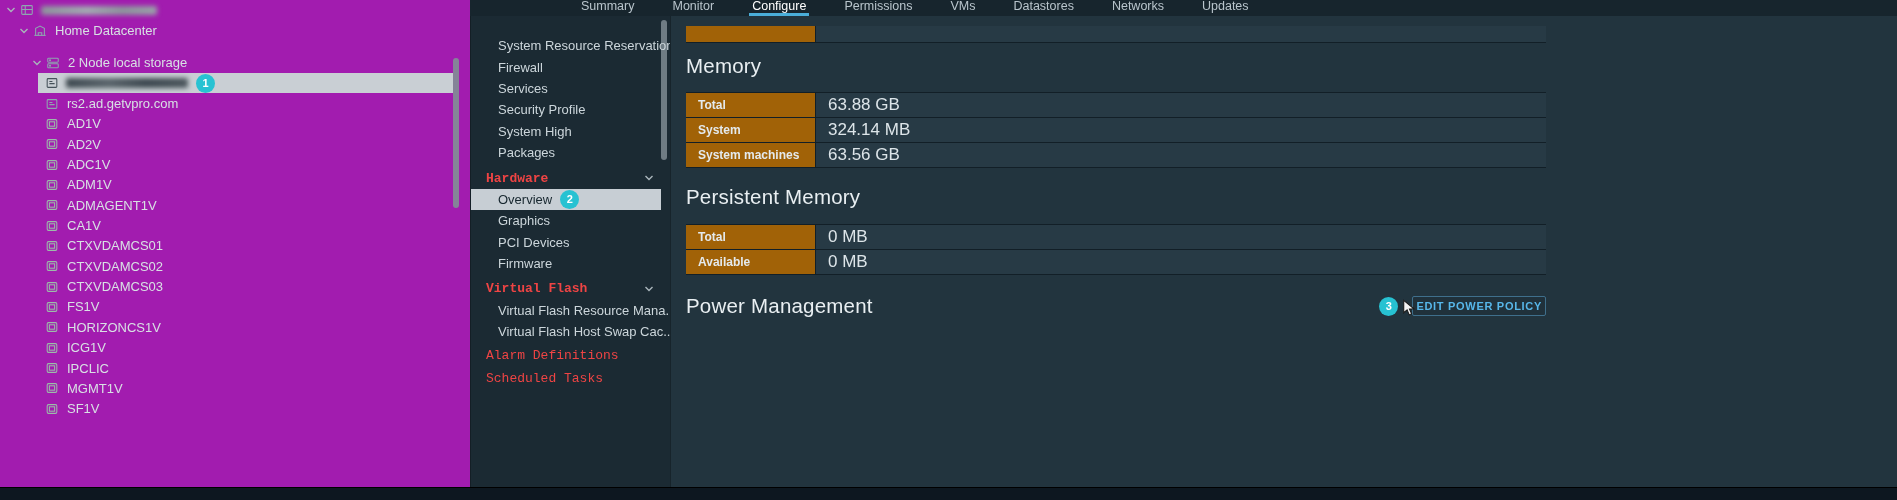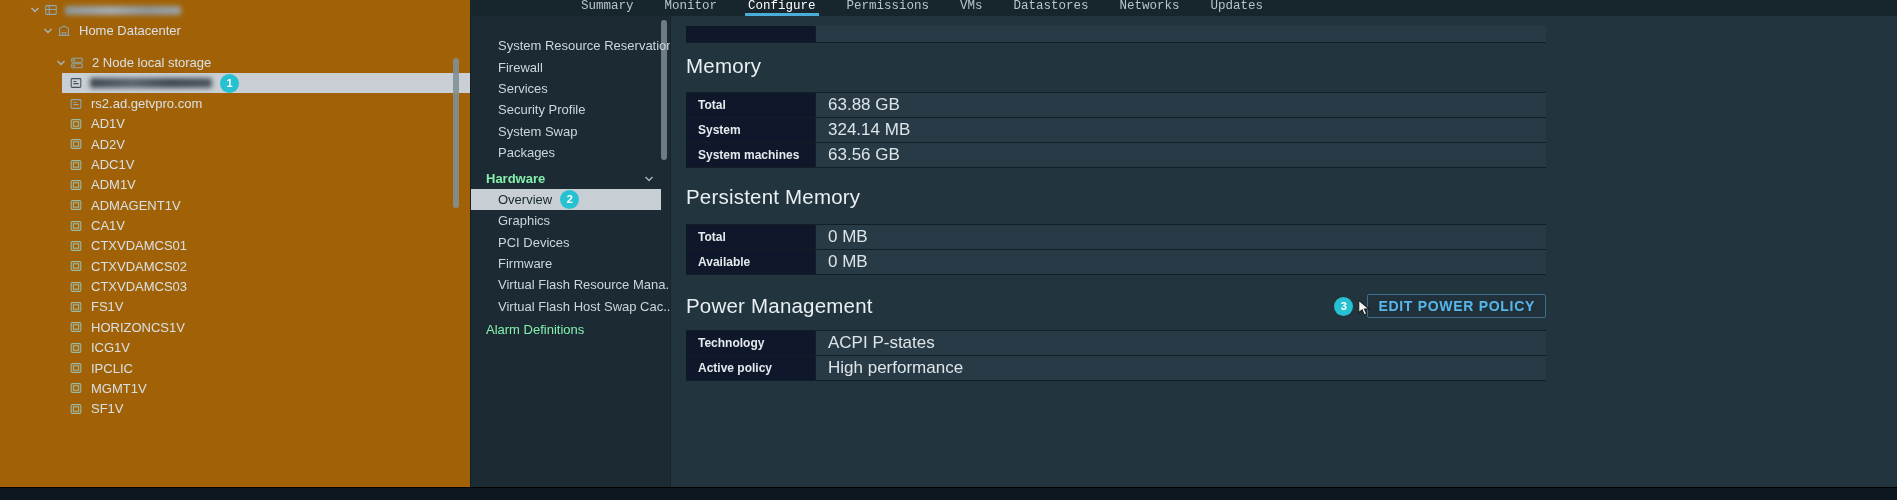--- a/index.html
+++ b/index.html
@@ -1,21 +1,21 @@
 <!DOCTYPE html>
 <html><head>
 <meta charset="utf-8">
 <style>
   * { box-sizing: border-box; margin: 0; padding: 0; }
   html,body { background:#10191f; }
   body { font-family:"Liberation Sans", sans-serif; }
   #app { position:relative; width:1897px; height:500px; background:#1b2a32; overflow:hidden; }
 
   
-  .sidebar { position:absolute; left:0; top:0; width:470px; bottom:13px; background:#a16207; overflow:hidden;padding-left:24px; }
+  .sidebar { position:absolute; left:0; top:0; width:470px; bottom:13px; background:#a21caf; overflow:hidden; }
   .tree-row { display:flex; align-items:center; height:20.35px; font-size:13px; color:#d8e0e4; white-space:nowrap; cursor:default; }
   .tree-row.depth0 { padding-left:6px; }
   .tree-row.depth1 { padding-left:19px; }
   .tree-row.depth2 { padding-left:32px;margin-top:12px; }
   .tree-row.depth3 { padding-left:45px; }
   .tree-row.selected { background:linear-gradient(#c9cfd4,#c9cfd4) no-repeat 38px 0; background-size:415px 100%; color:#2b363c; }
   .tree-row.selected .ticon { color:#45525a; }
   .chev { width:14px; display:flex; align-items:center; color:#a9b5bb; flex:0 0 14px; }
   .ticon { width:21px; flex:0 0 21px; display:flex; align-items:center; color:#8fa6b0; }
   .ticon.vm { color:#9cbcaa; }
@@ -25,58 +25,58 @@
   .smear-light { width:116px; height:9px; background:linear-gradient(90deg,#8d979c,#a3adb2 40%,#8d979c 70%,#9aa4a9); filter:blur(2.6px); }
   .smear-dark  { width:122px; height:10px; background:linear-gradient(90deg,#3e4950,#59646a 35%,#3e4950 65%,#4c575d); filter:blur(2.4px); }
   .sidebar-scrollbar { position:absolute; left:453px; top:58px; width:6px; height:150px; border-radius:3px; background:#828f96; opacity:.9; }
 
   
   .abadge { width:19px; height:19px; border-radius:50%; background:#27c2d2; color:#fff; font-size:11px; font-weight:bold;
             display:inline-flex; align-items:center; justify-content:center; flex:0 0 19px; margin-left:8px; }
 
   
   .tab-bar { position:absolute; left:470px; top:0; right:0; height:16px; background:#17252d;
-             display:flex; align-items:flex-end; gap:25px; padding-left:108px;font-family:Liberation Mono, monospace; }
+             display:flex; align-items:flex-end; gap:32px; padding-left:108px; }
   .tab { font-size:12.5px; color:#b9c5cc; padding:0 3px 3px; cursor:pointer; }
   .tab.active { color:#ffffff; padding-bottom:0; border-bottom:3px solid #4aaed9; }
 
   
   .config-nav { position:absolute; left:470px; top:16px; width:200px; bottom:13px; background:#1b2a33;
                 border-left:1px solid rgba(0,0,0,.25); padding-top:19px; overflow:hidden; }
   .nav-row { position:relative; display:flex; align-items:center; height:21.4px; font-size:13px; color:#ccd6db; cursor:pointer; white-space:nowrap; }
   .nav-row.lvl-child { padding-left:27px; }
-  .nav-row.lvl-group, .nav-row.lvl-top { padding-left:15px; color:#86efac; }
+  .nav-row.lvl-group, .nav-row.lvl-top { padding-left:15px; color:#ef4444;font-family:Liberation Mono, monospace; }
   .nav-row.lvl-group { margin-top:4px; font-weight:bold; }
   .nav-row.lvl-top { margin-top:2px; }
   .nav-row.selected { background:linear-gradient(#c7ced4,#c7ced4) no-repeat 0 0; background-size:190px 100%; color:#16262e; }
   .nav-chev { position:absolute; right:16px; top:5px; color:#aab6bc; }
   .nav-scrollbar { position:absolute; right:3px; top:4px; width:6px; height:140px; border-radius:3px; background:#6f7c84; }
 
   
   .main { position:absolute; left:670px; top:16px; right:0; bottom:13px; background:#22343e; border-left:1px solid rgba(0,0,0,.3); overflow:hidden; }
   .content-inner { position:absolute; left:15px; top:0; width:860px; }
   .partial-row { display:flex; margin-top:10px; height:17px; border-bottom:1px solid #121f27; }
   .partial-row .kv-label { height:100%; }
   .sec-head { display:flex; align-items:center; justify-content:space-between; margin-top:10px; height:26px; }
   .sec-title { font-size:20.5px; font-weight:400; color:#e9eff2; letter-spacing:.2px; }
   .section:nth-of-type(2) .sec-head { margin-top:16px; }
   .section:nth-of-type(3) .sec-head { margin-top:18px; }
   .kv { margin-top:13px; border-top:1px solid #121f27; }
   .section:nth-of-type(2) .kv { margin-top:14px; }
   .section:nth-of-type(3) .kv { margin-top:11px; }
   .kv-row { display:flex; height:25px; border-bottom:1px solid #121f27; }
-  .kv-label { width:130px; flex:0 0 130px; background:#0f172a; border-right:1px solid #121f27;
+  .kv-label { width:130px; flex:0 0 130px; background:#a16207; border-right:1px solid #121f27;
               display:flex; align-items:center; padding-left:12px; font-size:12px; font-weight:bold; color:#e4eaed; }
   .kv-value { flex:1; background:#273a45; display:flex; align-items:center; padding-left:12px; font-size:17px; color:#dde5e9; }
   .head-actions { display:flex; align-items:center; }
   .head-actions .abadge { margin-left:0; margin-right:3px; }
   .cursor { display:inline-flex; margin-right:-4px; position:relative; z-index:2; top:2px; }
   .action-btn { background:#20313b; color:#57b7ea; border:1px solid #3f6f8c; border-radius:2px;
-                font-family:"Liberation Sans", sans-serif; font-size:14px; font-weight:bold; letter-spacing:.7px;
-                padding:3px 10px; cursor:pointer; }
+                font-family:"Liberation Sans", sans-serif; font-size:11px; font-weight:bold; letter-spacing:.7px;
+                padding:3px 3px; cursor:pointer; }
 
   
   .bottom-bar { position:absolute; left:0; bottom:0; width:100%; height:13px; background:#0d1720; border-top:1px solid #000; }
 </style>
 </head>
 <body>
 
 <div id="app">
 
   <div class="sidebar">
@@ -303,21 +303,21 @@
       <div class="nav-row lvl-child">
         <span class="nlabel">Firewall</span>
       </div>
       <div class="nav-row lvl-child">
         <span class="nlabel">Services</span>
       </div>
       <div class="nav-row lvl-child">
         <span class="nlabel">Security Profile</span>
       </div>
       <div class="nav-row lvl-child">
-        <span class="nlabel">System Swap</span>
+        <span class="nlabel">System High</span>
       </div>
       <div class="nav-row lvl-child">
         <span class="nlabel">Packages</span>
       </div>
       <div class="nav-row lvl-group">
         <span class="nlabel">Hardware</span>
         <span class="nav-chev"><svg viewBox="0 0 10 10" width="10" height="10">
             <path d="M1.5 3 L5 6.5 L8.5 3" fill="none" stroke="currentColor" stroke-width="1.4"></path>
           </svg></span>
       </div>
@@ -327,28 +327,37 @@
       </div>
       <div class="nav-row lvl-child">
         <span class="nlabel">Graphics</span>
       </div>
       <div class="nav-row lvl-child">
         <span class="nlabel">PCI Devices</span>
       </div>
       <div class="nav-row lvl-child">
         <span class="nlabel">Firmware</span>
       </div>
+      <div class="nav-row lvl-group">
+        <span class="nlabel">Virtual Flash</span>
+        <span class="nav-chev"><svg viewBox="0 0 10 10" width="10" height="10">
+            <path d="M1.5 3 L5 6.5 L8.5 3" fill="none" stroke="currentColor" stroke-width="1.4"></path>
+          </svg></span>
+      </div>
       <div class="nav-row lvl-child">
         <span class="nlabel">Virtual Flash Resource Mana...</span>
       </div>
       <div class="nav-row lvl-child">
         <span class="nlabel">Virtual Flash Host Swap Cac...</span>
       </div>
       <div class="nav-row lvl-top">
         <span class="nlabel">Alarm Definitions</span>
+      </div>
+      <div class="nav-row lvl-top">
+        <span class="nlabel">Scheduled Tasks</span>
       </div>
     </div>
 
   <div class="main">
     <div class="content-inner">
       <div class="partial-row">
         <div class="kv-label"></div>
         <div class="kv-value"></div>
       </div>
     <section class="section">
@@ -391,29 +400,19 @@
             <div class="head-actions">
               <span class="abadge">3</span>
               <span class="cursor">
                 <svg width="15" height="18" viewBox="0 0 13 17">
                   <path d="M2 1.2 L2 13 L5.2 10.2 L7.2 15 L9.4 14 L7.4 9.4 L11.6 9.2 Z" fill="#f5f5f5" stroke="#1a1a1a" stroke-width="1"></path>
                 </svg>
               </span>
               <button class="action-btn">EDIT POWER POLICY</button>
             </div>
           </div>
-          <div class="kv">
-            <div class="kv-row">
-              <div class="kv-label">Technology</div>
-              <div class="kv-value">ACPI P-states</div>
-            </div>
-            <div class="kv-row">
-              <div class="kv-label">Active policy</div>
-              <div class="kv-value">High performance</div>
-            </div>
-          </div>
         </section>
       </div>
   </div>
 
   <div class="bottom-bar"></div>
 
 </div>
 
 </body></html>

